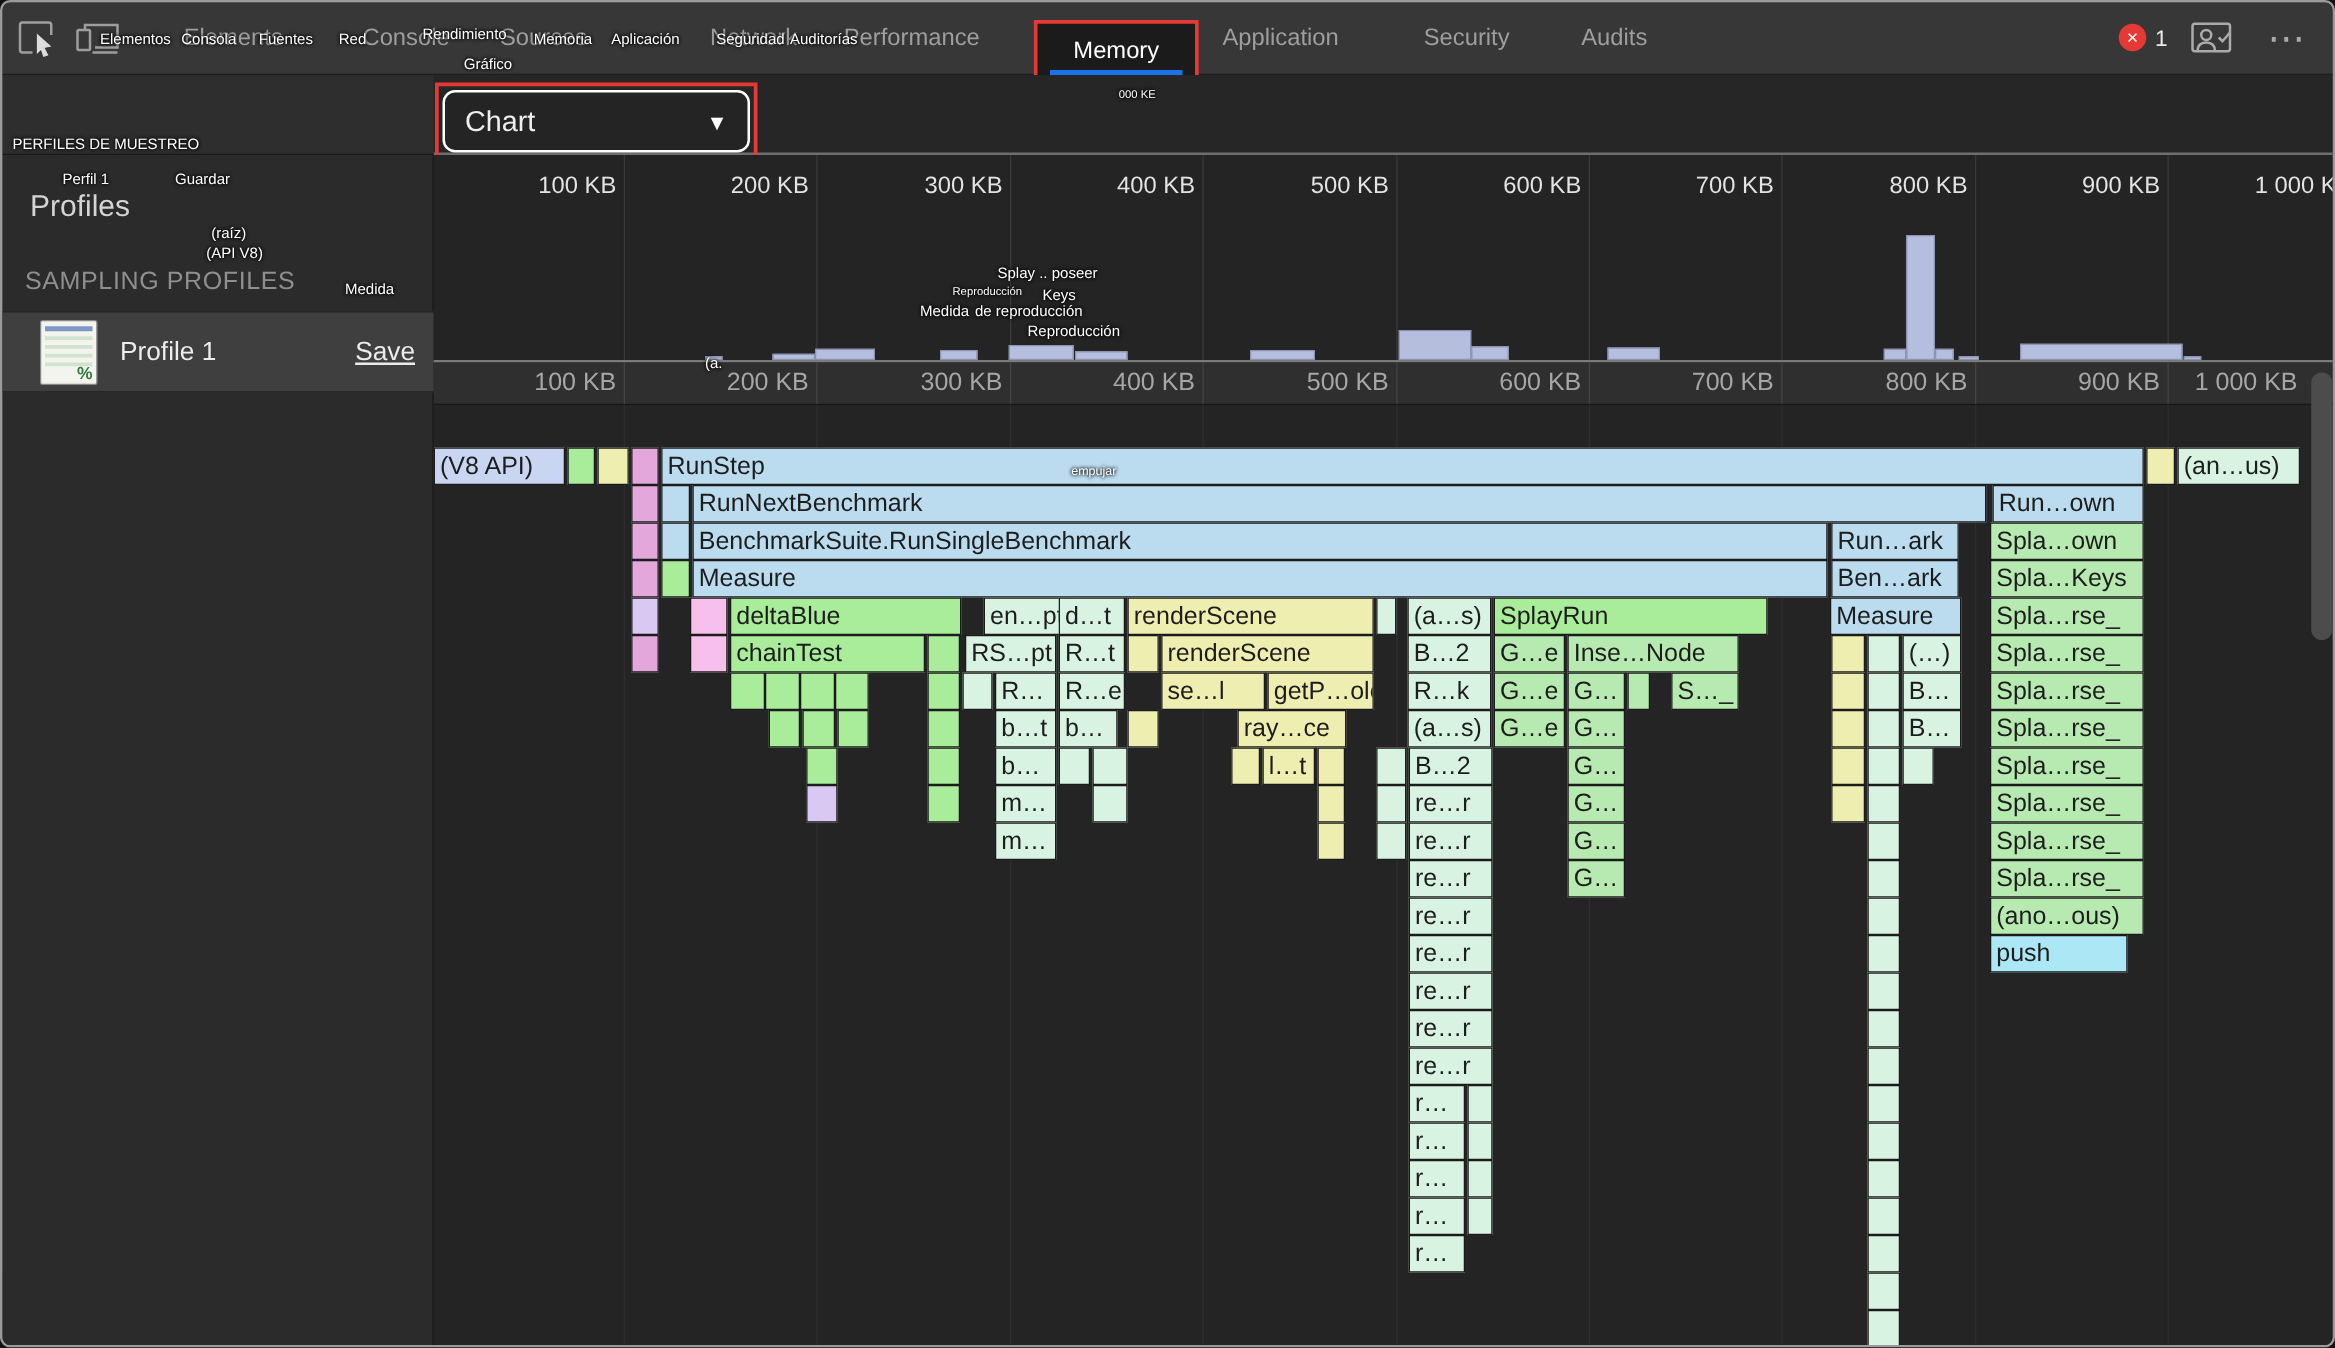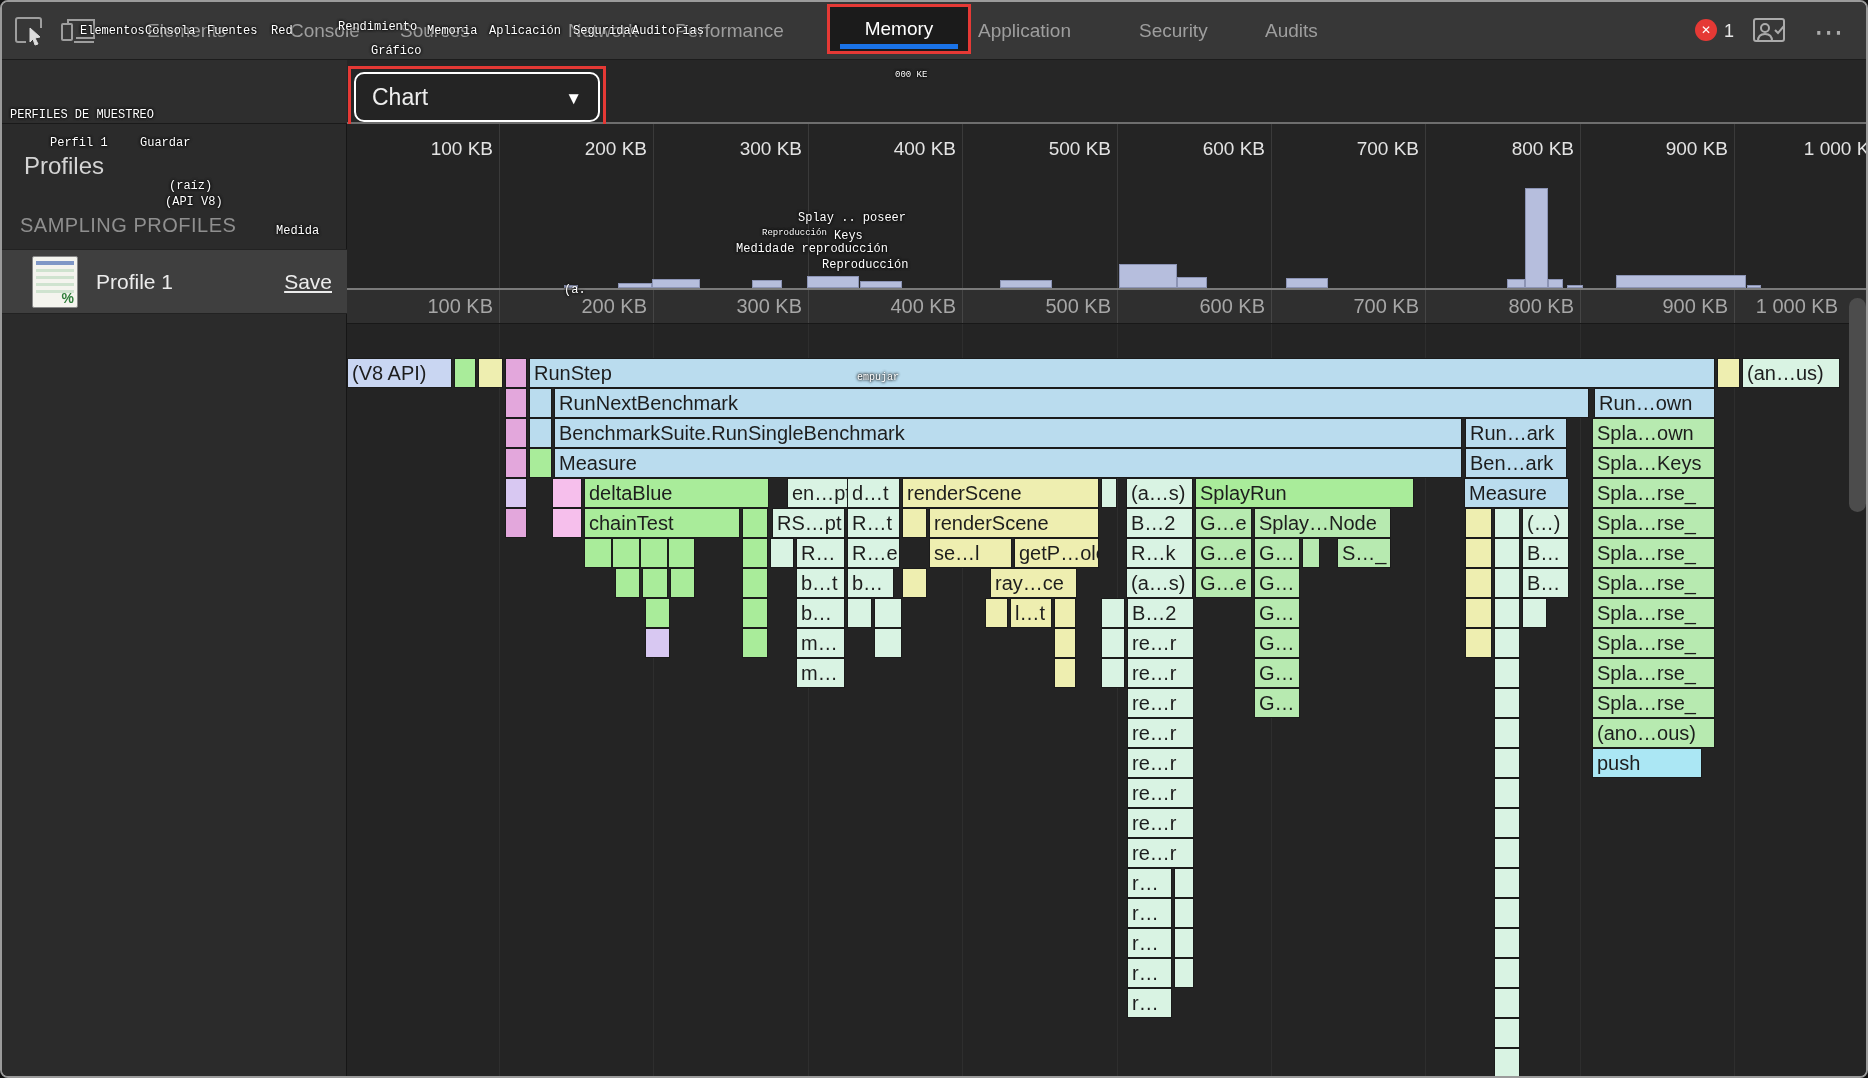--- a/index.html
+++ b/index.html
@@ -45,21 +45,21 @@
   .gridline{position:absolute;top:0;bottom:0;width:1px;background:#3a3a3a;}
   .gridline.faint{background:#2e2e2e;}
   .tick{position:absolute;top:0;height:34px;width:1px;background:#454545;}
   .rlabel{position:absolute;width:124px;text-align:right;white-space:nowrap;}
   .rlabel.r1{color:#e3e3e3;font-size:19px;top:14px;}
   .rlabel.r2{color:#a6a6a6;font-size:20px;top:5px;}
   .hbar{position:absolute;background:#b6bedd;border:1px solid #8c94b5;}
   .blk{position:absolute;height:30px;border:1px solid #1b1b1b;color:#1d1d1d;font-size:20px;line-height:28px;
        padding-left:4px;overflow:hidden;white-space:nowrap;cursor:default;}
   
-  .ov{position:absolute;color:#fff;font-size:12px;white-space:nowrap;text-shadow:0 0 3px #000,0 0 3px #000;z-index:40;font-family:Liberation Mono, monospace;}
+  .ov{position:absolute;color:#fff;font-size:12px;white-space:nowrap;text-shadow:0 0 3px #000,0 0 3px #000;z-index:40;}
   
   #vscroll-thumb{position:absolute;left:1847px;top:296px;width:17px;height:214px;background:#4c4c4c;border-radius:9px;}
   svg{display:block;}
 </style>
 </head>
 <body>
 
 <div id="win">
 
   <div id="topbar">
@@ -75,21 +75,21 @@
         <path d="M8 8 V4 H34 V22 H16"></path>
         <path d="M14 26 H34"></path>
       </svg>
     </span>
     <div id="tabs-layer">
         <div class="tab" style="left: 145px;">Elements</div>
         <div class="tab" style="left: 288px;">Console</div>
         <div class="tab" style="left: 398px;">Sources</div>
         <div class="tab" style="left: 566px;">Network</div>
         <div class="tab" style="left: 673px;">Performance</div>
-        <div class="tab-selected-box" style="left: 825px; width: 144px; border-color: rgb(229, 57, 53);">
+        <div class="tab-selected-box" style="left: 825px; width: 132px; border-color: rgb(229, 57, 53); margin-top: 12px;">
           <span>Memory</span>
           <div class="tab-underline" style="background: rgb(26, 115, 232);"></div>
         </div>
         <div class="tab" style="left: 976px;">Application</div>
         <div class="tab" style="left: 1137px;">Security</div>
         <div class="tab" style="left: 1263px;">Audits</div>
       </div>
     <div id="badge">✕</div>
     <div id="badge-count">1</div>
     <span class="tb-icon" style="left:1748px;top:15px;">
@@ -248,21 +248,21 @@
       <div class="blk" style="left: 158px; top: 184px; width: 22px; background: rgb(227, 167, 220);"></div>
       <div class="blk" style="left: 205px; top: 184px; width: 30px; background: rgb(246, 191, 236);"></div>
       <div class="blk" style="left: 237px; top: 184px; width: 156px; background: rgb(169, 236, 154);">chainTest</div>
       <div class="blk" style="left: 395px; top: 184px; width: 26px; background: rgb(169, 236, 154);"></div>
       <div class="blk" style="left: 425px; top: 184px; width: 73px; background: rgb(217, 243, 227);">RS…pt</div>
       <div class="blk" style="left: 500px; top: 184px; width: 53px; background: rgb(217, 243, 227);">R…t</div>
       <div class="blk" style="left: 555px; top: 184px; width: 25px; background: rgb(238, 238, 176);"></div>
       <div class="blk" style="left: 582px; top: 184px; width: 170px; background: rgb(238, 238, 176);">renderScene</div>
       <div class="blk" style="left: 779px; top: 184px; width: 67px; background: rgb(217, 243, 227);">B…2</div>
       <div class="blk" style="left: 848px; top: 184px; width: 57px; background: rgb(183, 234, 176);">G…e</div>
-      <div class="blk" style="left: 907px; top: 184px; width: 137px; background: rgb(183, 234, 176);">Splay…Node</div>
+      <div class="blk" style="left: 907px; top: 184px; width: 137px; background: rgb(183, 234, 176);">Inse…Node</div>
       <div class="blk" style="left: 1118px; top: 184px; width: 27px; background: rgb(238, 238, 176);"></div>
       <div class="blk" style="left: 1147px; top: 184px; width: 26px; background: rgb(217, 243, 227);"></div>
       <div class="blk" style="left: 1175px; top: 184px; width: 47px; background: rgb(217, 243, 227);">(…)</div>
       <div class="blk" style="left: 1245px; top: 184px; width: 123px; background: rgb(183, 234, 176);">Spla…rse_</div>
       <div class="blk" style="left: 237px; top: 214px; width: 28px; background: rgb(169, 236, 154);"></div>
       <div class="blk" style="left: 265px; top: 214px; width: 28px; background: rgb(169, 236, 154);"></div>
       <div class="blk" style="left: 293px; top: 214px; width: 28px; background: rgb(169, 236, 154);"></div>
       <div class="blk" style="left: 321px; top: 214px; width: 27px; background: rgb(169, 236, 154);"></div>
       <div class="blk" style="left: 395px; top: 214px; width: 26px; background: rgb(169, 236, 154);"></div>
       <div class="blk" style="left: 423px; top: 214px; width: 24px; background: rgb(217, 243, 227);"></div>

